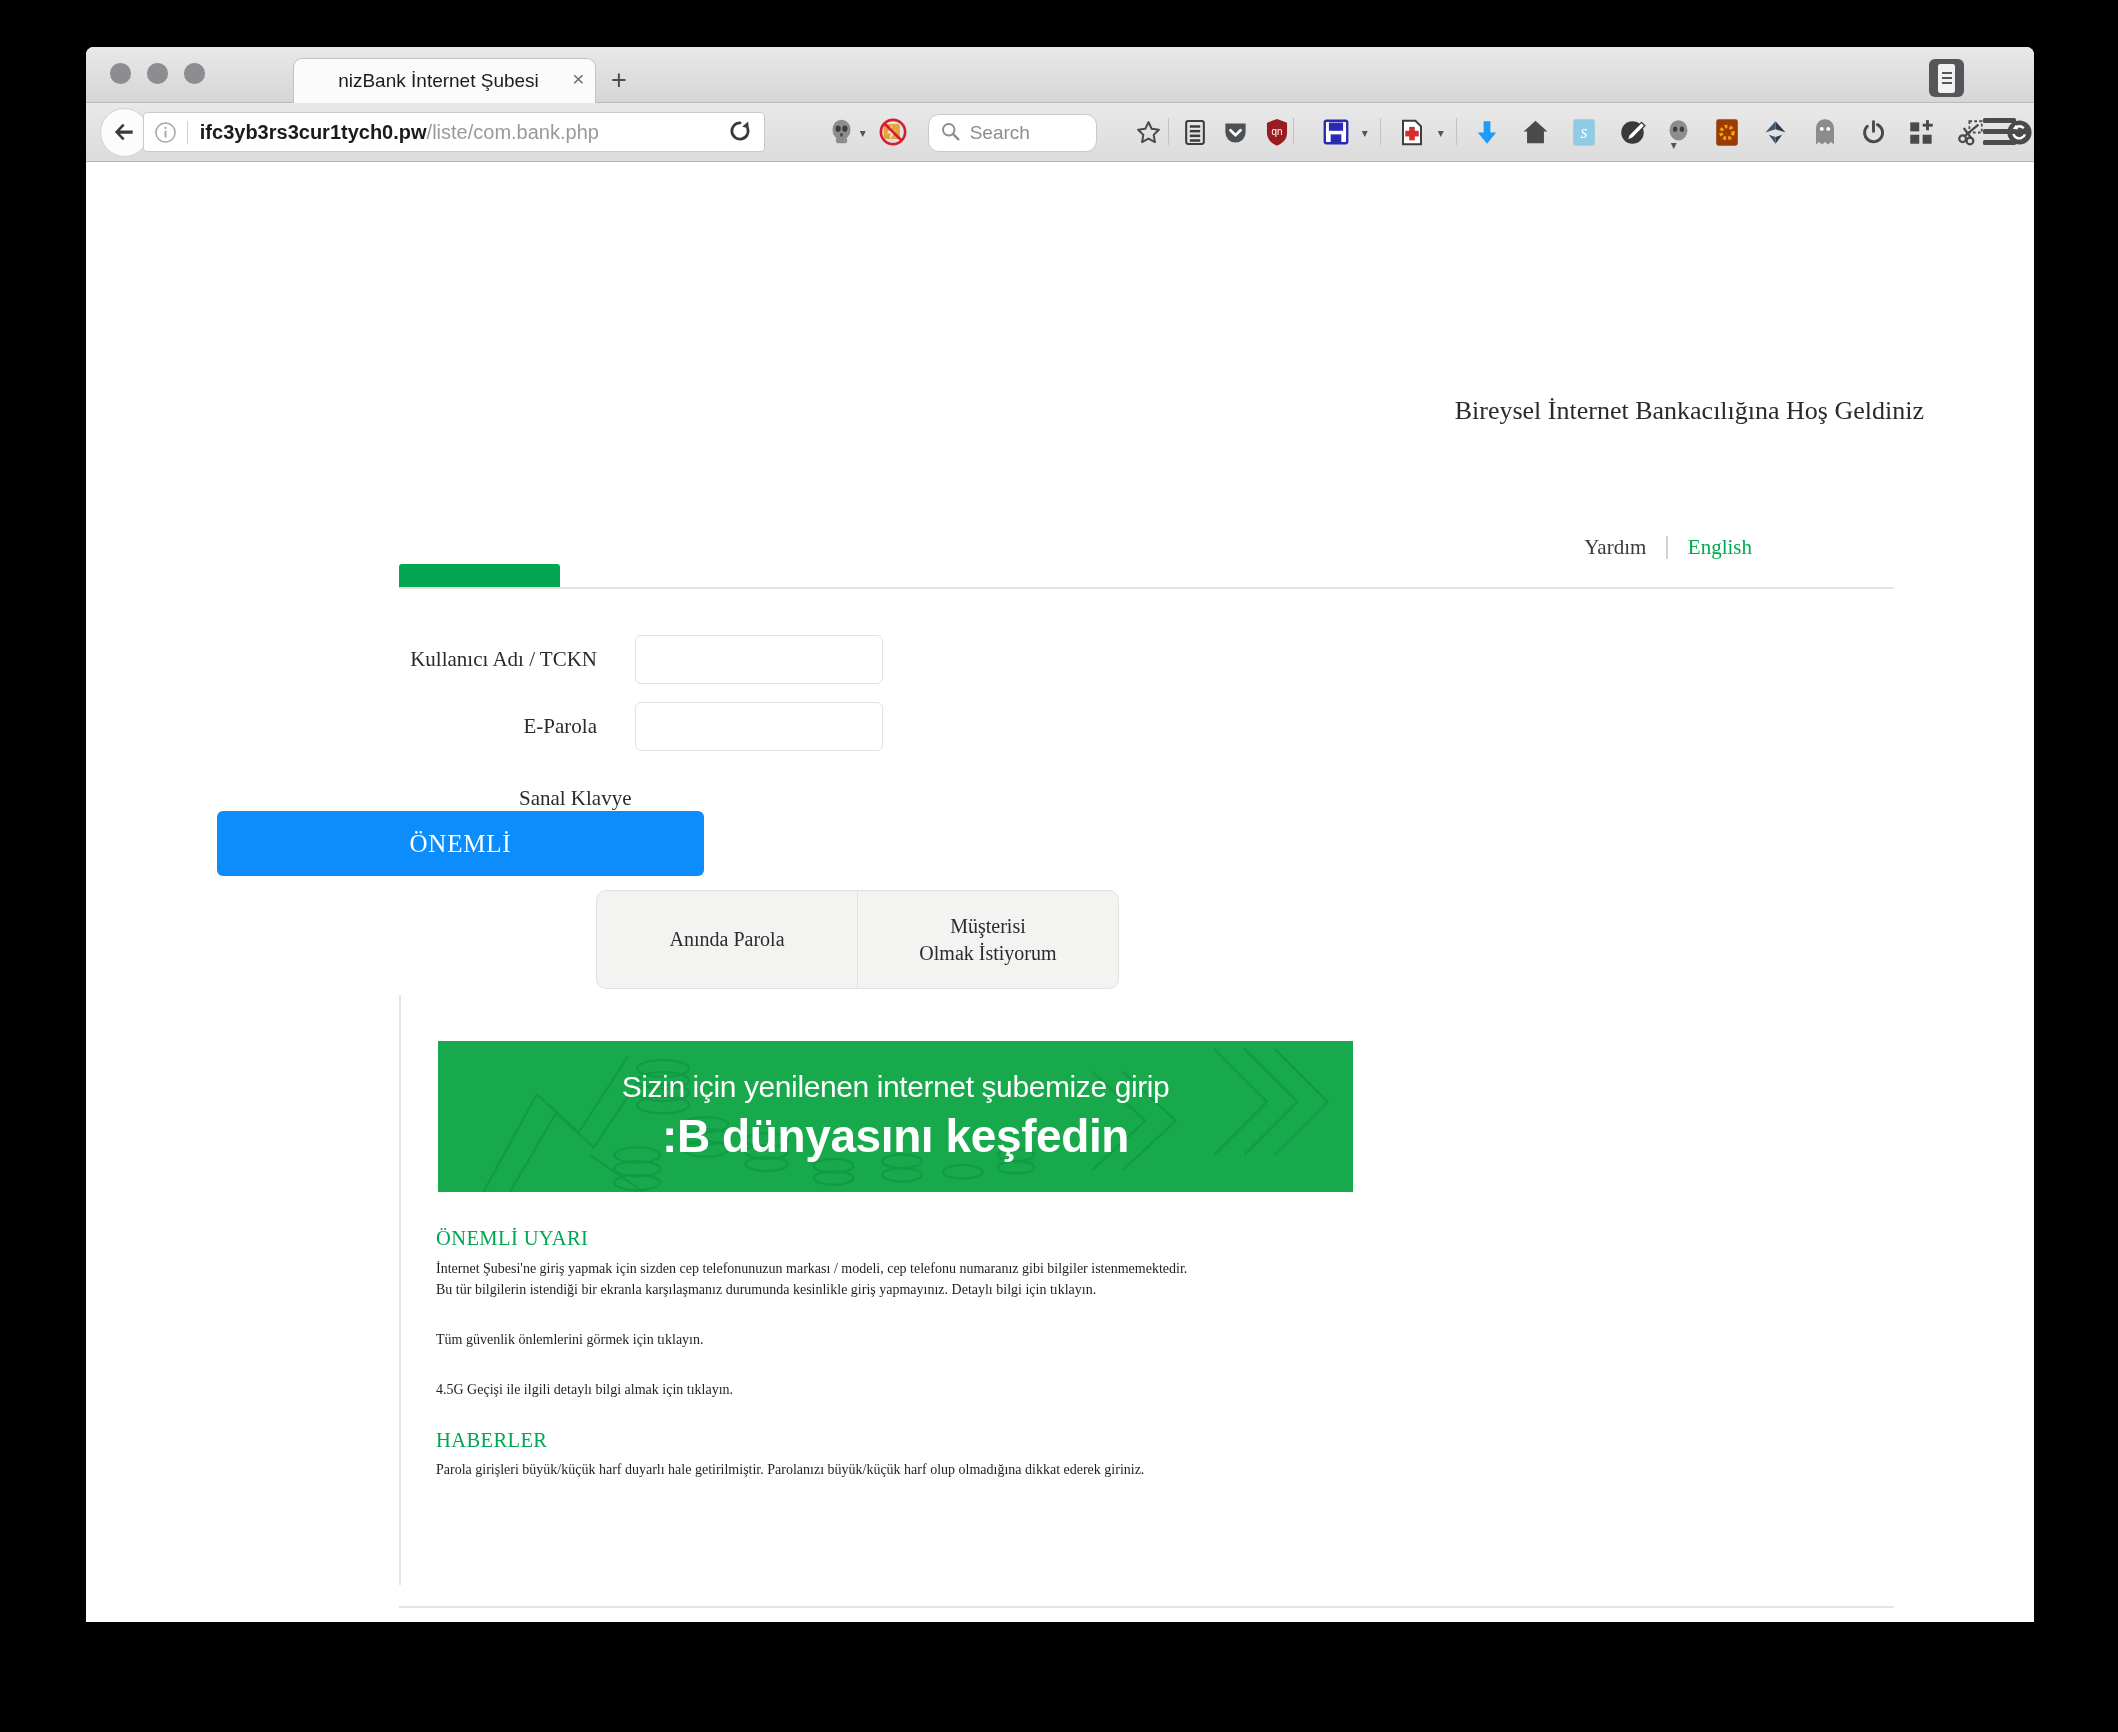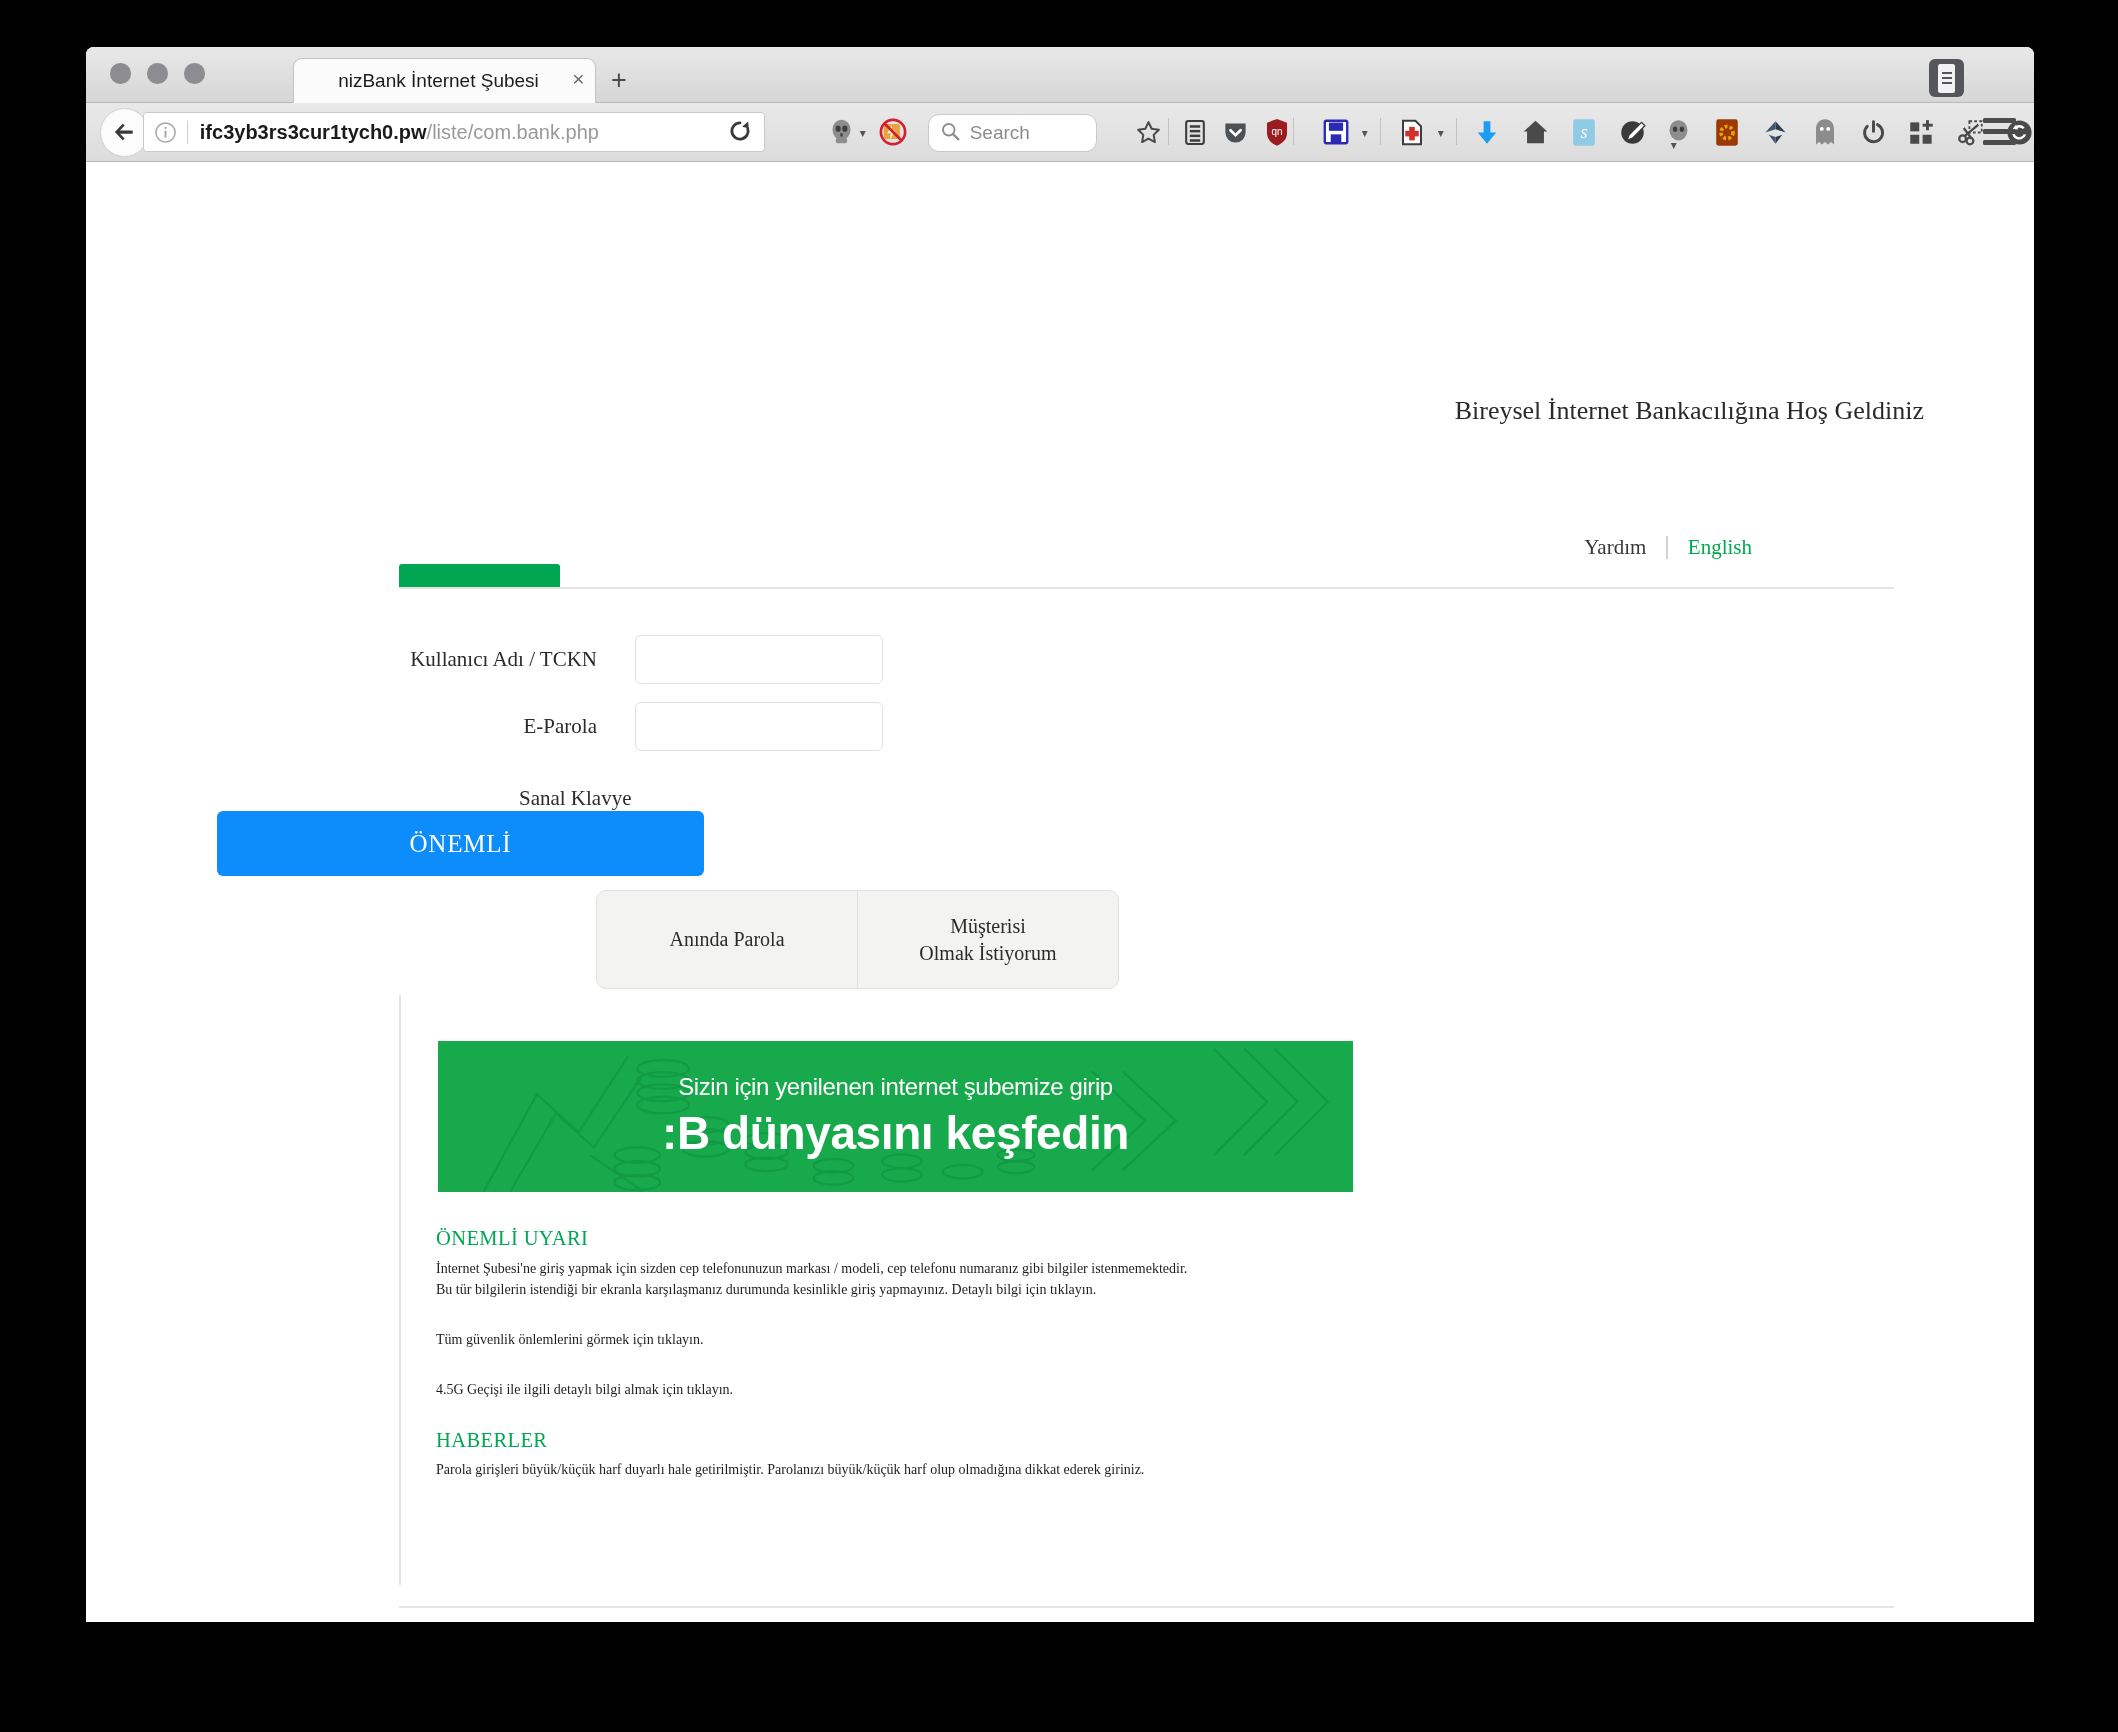--- a/index.html
+++ b/index.html
@@ -182,21 +182,21 @@
   #promo-banner{
     position:absolute;left:352px;top:879px;width:915px;height:151px;
     background:#17a94c;overflow:hidden;
   }
   #promo-banner .bg-art{position:absolute;inset:0;opacity:.55;}
   #promo-text{
     position:absolute;inset:0;display:flex;flex-direction:column;
     align-items:center;justify-content:center;color:#ffffff;
     font-family:"Liberation Sans", sans-serif;
   }
-  #promo-line1{font-size:24px;font-weight:400;letter-spacing:-0.4px;}
+  #promo-line1{font-size:30px;font-weight:400;letter-spacing:-0.4px;}
   #promo-line2{font-size:46px;font-weight:bold;margin-top:4.6px;letter-spacing:-0.4px;}
   
   #notices{
     position:absolute;left:350px;top:1065px;width:761px;
     font-family:"Liberation Serif", serif;color:#1e1e1e;
   }
   .notice-head{
     color:#00a651;font-size:20.5px;letter-spacing:0.4px;margin:0 0 7.6px 0;font-weight:normal;
   }
   .notice-p{font-size:14px;line-height:1.5;margin:0 0 29px 0;}

